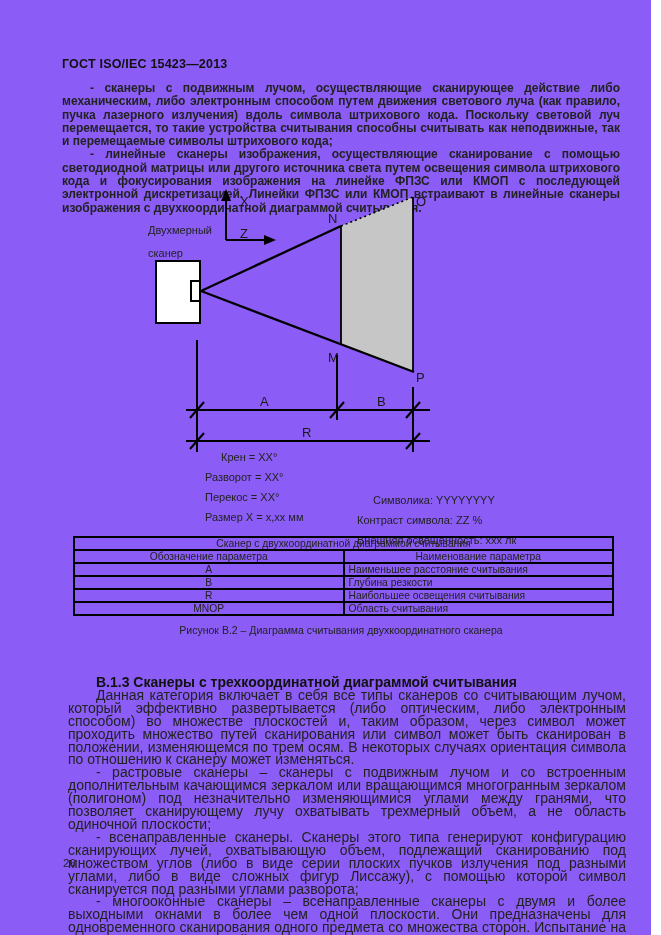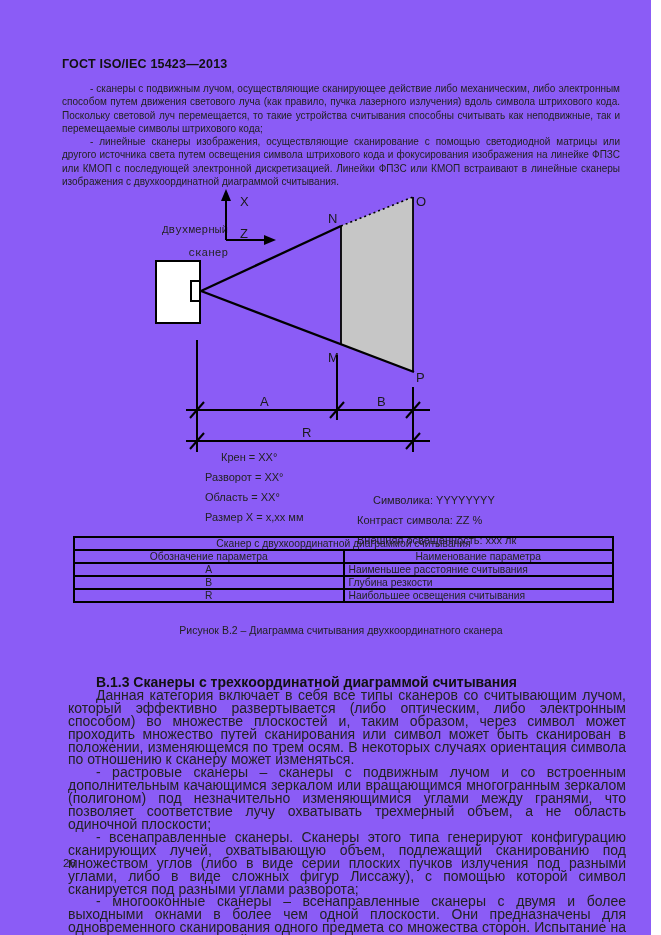--- a/index.html
+++ b/index.html
@@ -8,26 +8,26 @@
     font-family:"Liberation Sans","DejaVu Sans",sans-serif;color:#1a1a1a;overflow:hidden;
   }
   .doc-header{
     position:absolute;left:62px;top:57px;font-size:12.5px;font-weight:bold;
     letter-spacing:0.2px;color:#111;
   }
   .textblock{
     position:absolute;left:62px;width:558px;text-align:justify;color:#222;
   }
   .textblock p{margin:0;text-indent:28px;}
-  .tb-top{top:82px;font-size:10px;line-height:13.3px;}
+  .tb-top{top:82px;font-size:12px;line-height:13.3px;font-weight:bold;}
   .tb-bottom{top:676px;font-size:14px;line-height:12.9px;margin-left:6px;}
   .sec-heading{font-weight:bold;color:#111;}
   .scanner-label{
-    position:absolute;left:148px;top:219px;width:80px;text-align:right;
-    font-size:11px;line-height:23px;color:#222;font-family:Liberation Mono, monospace;
+    position:absolute;left:148px;top:219px;width:80px;text-align:left;
+    font-size:11px;line-height:23px;color:#222;
   }
   .diagram-svg{position:absolute;left:140px;top:188px;}
   .svg-label{font-family:"Liberation Sans","DejaVu Sans",sans-serif;font-size:13px;fill:#1a1a1a;}
   .param{position:absolute;font-size:11px;color:#222;white-space:nowrap;}
   .pl{left:205px;}
   .pr{left:357px;margin-top:43px;}
   .row0{top:451px;padding-left:16px;}.row1{top:471px;}.row2{top:491px;}.row3{top:511px;}
   .paramtable{
     position:absolute;left:73px;top:536px;width:541px;border-collapse:collapse;
     font-size:10.3px;color:#222;table-layout:fixed;
@@ -98,21 +98,21 @@
     <text class="svg-label" x="237" y="218">B</text>
 
     <line x1="46" y1="253" x2="290" y2="253" stroke="#000" stroke-width="2"></line>
     <line x1="50" y1="261" x2="64" y2="245" stroke="#000" stroke-width="2"></line>
     <line x1="266" y1="261" x2="280" y2="245" stroke="#000" stroke-width="2"></line>
     <text class="svg-label" x="162" y="249">R</text>
   </svg>
 
   <div class="param pl row0">Крен = XX°</div>
   <div class="param pl row1">Разворот = XX°</div>
-  <div class="param pl row2">Область = XX°</div>
+  <div class="param pl row2">Перекос = XX°</div>
   <div class="param pl row3">Размер X = х,хх мм</div>
   <div class="param pr row0">Символика: YYYYYYYY</div>
   <div class="param pr row1">Контраст символа: ZZ %</div>
   <div class="param pr row2">Внешняя освещенность: ххх лк</div>
 
   <table class="paramtable">
     <tbody>
       <tr>
         <td class="center" colspan="2">Сканер с двухкоординатной диаграммой считывания</td>
       </tr>
@@ -125,28 +125,32 @@
         <td>Наименьшее расстояние считывания</td>
       </tr>
       <tr>
         <td class="c1">B</td>
         <td>Глубина резкости</td>
       </tr>
       <tr>
         <td class="c1">R</td>
         <td>Наибольшее освещения считывания</td>
       </tr>
+      <tr>
+        <td class="c1">MNOP</td>
+        <td>Область считывания</td>
+      </tr>
     </tbody>
   </table>
 
   <div class="fig-caption">Рисунок В.2 – Диаграмма считывания двухкоординатного сканера</div>
 
   <div class="textblock tb-bottom">
     <p class="sec-heading">В.1.3 Сканеры с трехкоординатной диаграммой считывания</p>
     <p>Данная категория включает в себя все типы сканеров со считывающим лучом, который эффективно развертывается (либо оптическим, либо электронным способом) во множестве плоскостей и, таким образом, через символ может проходить множество путей сканирования или символ может быть сканирован в положении, изменяющемся по трем осям. В некоторых случаях ориентация символа по отношению к сканеру может изменяться.</p>
-    <p>- растровые сканеры – сканеры с подвижным лучом и со встроенным дополнительным качающимся зеркалом или вращающимся многогранным зеркалом (полигоном) под незначительно изменяющимися углами между гранями, что позволяет соответствие лучу охватывать трехмерный объем, а не область одиночной плоскости;</p>
+    <p>- растровые сканеры – сканеры с подвижным лучом и со встроенным дополнительным качающимся зеркалом или вращающимся многогранным зеркалом (полигоном) под незначительно изменяющимися углами между гранями, что позволяет сканирующему лучу охватывать трехмерный объем, а не область одиночной плоскости;</p>
     <p>- всенаправленные сканеры. Сканеры этого типа генерируют конфигурацию сканирующих лучей, охватывающую объем, подлежащий сканированию под множеством углов (либо в виде серии плоских пучков излучения под разными углами, либо в виде сложных фигур Лиссажу), с помощью которой символ сканируется под разными углами разворота;</p>
     <p>- многооконные сканеры – всенаправленные сканеры с двумя и более выходными окнами в более чем одной плоскости. Они предназначены для одновременного сканирования одного предмета со множества сторон. Испытание на соответствие таких устройств путем отдельного тестирования каждого выходного окна может потребовать внесения изменений в оборудование для испытаний и настройки, установленные в настоящем стан-</p>
   </div>
 
   <div class="pagenum">26</div>
 
 </div>
 
 </body></html>

